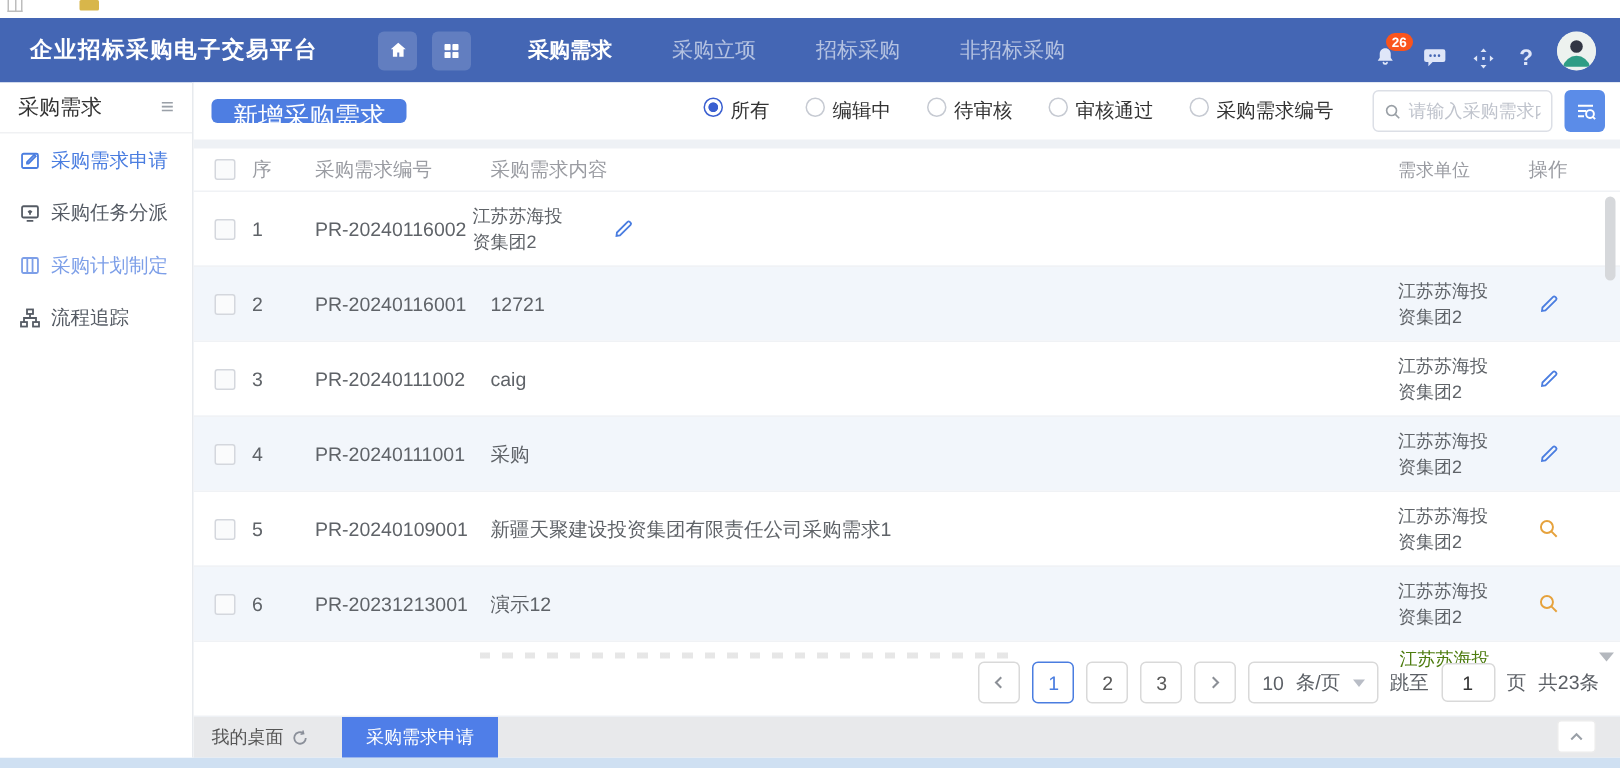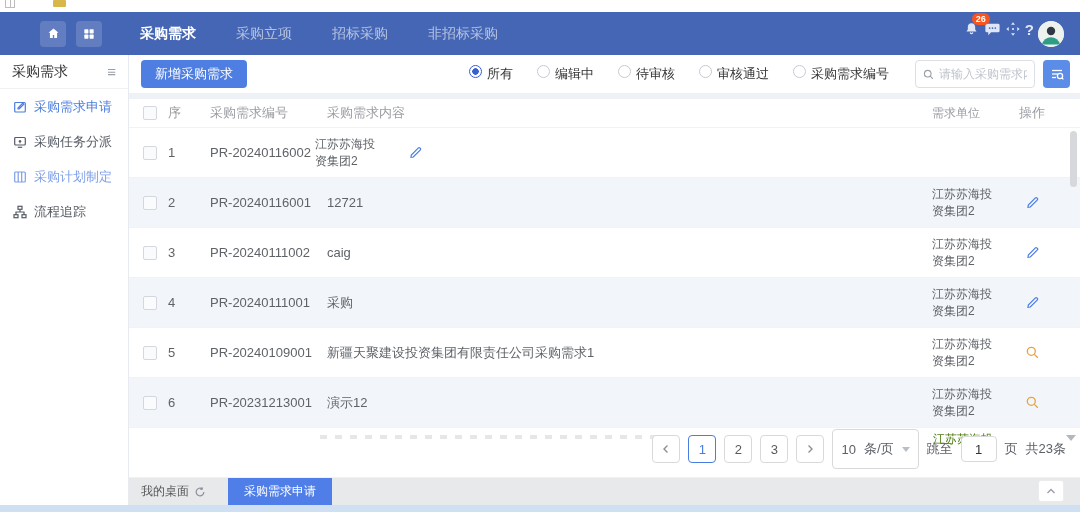--- a/index.html
+++ b/index.html
@@ -14,39 +14,39 @@
 
   
   .hdr { position:absolute; left:0; top:12px; right:0; height:43px; background:#4466b4; display:flex; align-items:center; }
   .hdr-title { margin-left:20px; color:#fff; font-size:15px; font-weight:bold; letter-spacing:1px; white-space:nowrap; }
   .hbtn { width:26px; height:26px; border-radius:4px; background:rgba(255,255,255,.16); display:flex; align-items:center; justify-content:center; cursor:pointer; flex:0 0 auto; }
   .hbtn.first { margin-left:40px; }
   .hbtn + .hbtn { margin-left:10px; }
   .tabs { display:flex; margin-left:38px; gap:40px; white-space:nowrap; }
   .tab { color:rgba(255,255,255,.6); font-size:14px; cursor:pointer; }
   .tab.on { color:#fff; font-weight:bold; }
-  .hright { margin-left:auto; display:flex; align-items:flex-start; gap:4px; margin-right:16px; }
+  .hright { margin-left:auto; display:flex; align-items:flex-end; gap:16px; margin-right:16px; }
   .bellwrap { position:relative; display:flex; }
   .badge { position:absolute; top:-8px; left:9px; background:#fa541c; color:#fff; font-size:9px; line-height:12px; padding:0 4px; border-radius:7px; font-weight:bold; }
   .qmark { color:#dfe6f8; font-size:15px; font-weight:bold; cursor:pointer; }
   .avatar { width:26px; height:26px; border-radius:50%; overflow:hidden; background:#edf2ef; cursor:pointer; }
 
   
   .sidebar { position:absolute; left:0; top:55px; width:129px; height:450px; background:#fff; border-right:1px solid #e7eaee; z-index:3; }
   .sb-head { height:34px; display:flex; align-items:center; justify-content:space-between; padding:0 12px; border-bottom:1px solid #f0f1f3; font-size:14px; color:#333; }
   .sb-burger { color:#9aa0a8; font-size:15px; cursor:pointer; }
   .sb-item { display:flex; align-items:center; gap:7px; padding:0 13px; height:35px; font-size:13px; color:#555b64; cursor:pointer; white-space:nowrap; }
   .sb-item.c1 { color:#4a7de0; }
   .sb-item.c2 { color:#7d9fe8; }
   .sb-item svg { flex:0 0 auto; }
 
   
   .mainbg { position:absolute; left:129px; top:55px; right:0; height:423px; background:#eef1f5; }
   .toolbar { position:absolute; left:129px; top:55px; right:0; height:38px; background:#fff; display:flex; align-items:center; z-index:2; }
-  .addbtn { margin-left:12px; height:28px; padding:0 14px; background:#4e7ee2; border:none; border-radius:4px; color:#fff; font-size:13px; cursor:pointer; white-space:nowrap; }
+  .addbtn { margin-left:12px; height:16px; padding:0 14px; background:#4e7ee2; border:none; border-radius:4px; color:#fff; font-size:17px; cursor:pointer; white-space:nowrap; }
   .filters { display:flex; align-items:center; gap:24px; margin-left:auto; font-size:13px; color:#333; white-space:nowrap; }
   .filt { display:flex; gap:5px; cursor:pointer; }
   .rdo { width:13px; height:13px; border:1px solid #c6cad2; border-radius:50%; background:#fff; }
   .rdo.sel { border:1px solid #3a5fd0; background:radial-gradient(circle at 50% 50%, #3a5fd0 0 3px, #fff 3.5px); }
   .search { width:120px; height:28px; border:1px solid #dcdfe6; border-radius:4px; display:flex; align-items:center; padding:0 7px; margin-left:26px; gap:5px; background:#fff; }
   .search input { border:none; outline:none; width:100%; font-size:12px; color:#333; }
   .search input::placeholder { color:#bfc3cc; }
   .advbtn { width:27px; height:28px; background:#5b8ce8; border:none; border-radius:4px; margin:0 10px 0 8px; display:flex; align-items:center; justify-content:center; cursor:pointer; }
 
   
@@ -71,21 +71,21 @@
             background:repeating-linear-gradient(90deg,#c9c9c9 0 7px, transparent 7px 15px); }
   .partial-unit { position:absolute; left:804px; top:3px; width:70px; font-size:12px; color:#4d7c0f; white-space:nowrap; overflow:hidden; }
 
   .vthumb { position:absolute; right:3px; top:32px; width:7px; height:56px; background:#d6d8db; border-radius:4px; cursor:pointer; }
   .sarrow { position:absolute; right:4px; top:336px; width:0; height:0; border:5px solid transparent; border-top:6px solid #b4b8be; cursor:pointer; }
 
   
   .pager { position:absolute; right:14px; bottom:8px; display:flex; align-items:center; gap:8px; font-size:13px; color:#5c6066; }
   .pbtn { min-width:28px; height:28px; border:1px solid #d9d9d9; border-radius:4px; background:#fff; display:flex; align-items:center; justify-content:center; color:#595959; font-size:13px; cursor:pointer; }
   .pbtn.on { border-color:#4a7de0; color:#4a7de0; }
-  .psel { height:40px; border:1px solid #d9d9d9; border-radius:4px; background:#fff; display:flex; align-items:center; padding:0 8px; gap:8px; cursor:pointer; }
+  .psel { height:28px; border:1px solid #d9d9d9; border-radius:4px; background:#fff; display:flex; align-items:center; padding:0 8px; gap:8px; cursor:pointer; }
   .caret { width:0; height:0; border:4px solid transparent; border-top:5px solid #b9bdc6; margin-top:5px; }
   .pinput { width:36px; height:26px; border:1px solid #d9d9d9; border-radius:4px; text-align:center; font-size:13px; color:#333; outline:none; }
 
   
   .taskbar { position:absolute; left:129px; right:0; top:478px; height:27px; background:#e8e9eb; display:flex; align-items:center; z-index:2; }
   .desk { margin-left:12px; font-size:12px; color:#555; display:flex; align-items:center; gap:5px; cursor:pointer; white-space:nowrap;font-family:Liberation Mono, monospace; }
   .ttab { margin-left:22px; height:27px; padding:0 16px; background:#4f7ee8; color:#fff; font-size:12px; display:flex; align-items:center; cursor:pointer; white-space:nowrap; }
   .collapsebtn { position:absolute; right:16px; top:2px; width:26px; height:22px; background:#fff; border:1px solid #ececec; border-radius:3px; display:flex; align-items:center; justify-content:center; cursor:pointer; }
   .bstrip { position:absolute; left:0; right:0; top:505px; height:7px; background:#cfe0f2; }
 </style>
@@ -93,20 +93,21 @@
 <body>
 
 <div class="page">
 
   <div class="topstrip">
     <div class="art-grid"></div>
     <div class="art-gold"></div>
   </div>
 
   <header class="hdr">
+    <div class="hdr-title">企业招标采购电子交易平台</div>
     <div class="hbtn first">
       <svg width="15" height="15" viewBox="0 0 24 24">
           <path d="M12 4 4 10.8h2.3V19h4.6v-4.6h2.2V19h4.6v-8.2H20Z" fill="#fff"></path>
         </svg>
     </div>
     <div class="hbtn">
       <svg width="14" height="14" viewBox="0 0 24 24" fill="#fff">
           <rect x="4" y="4" width="7" height="7" rx="1"></rect>
           <rect x="13" y="4" width="7" height="7" rx="1"></rect>
           <rect x="4" y="13" width="7" height="7" rx="1"></rect>

